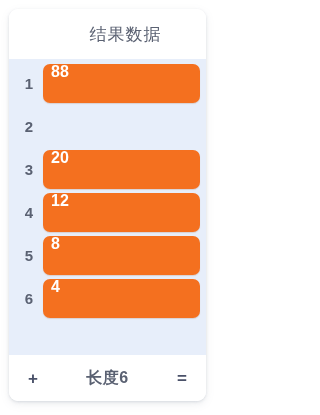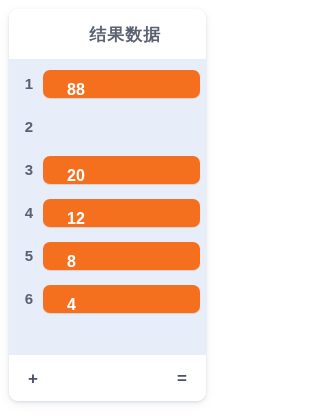--- a/index.html
+++ b/index.html
@@ -41,21 +41,21 @@
   .card-header {
     height: 50px;
     flex: 0 0 50px;
     display: flex;
     align-items: center;
     justify-content: center;
     background: #ffffff;
   }
   .card-title {
     font-size: 17px;
-    font-weight: 700;
+    font-weight: 400;
     color: #5a6172;
     letter-spacing: 1px;
     line-height: 1;
     padding-left: 36px;
   }
 
   
   .list-panel {
     flex: 1 1 auto;
     background: #e7eefa;
@@ -77,27 +77,27 @@
     width: 28px;
     flex: 0 0 28px;
     text-align: center;
     font-size: 15px;
     font-weight: 700;
     color: #5a6172;
     line-height: 1;
   }
   .row-bar {
     flex: 1 1 auto;
-    height: 28px;
+    height: 39px;
     background: #f4701f;
     border-radius: 7px;
     display: flex;
-    align-items: flex-end;
+    align-items: flex-start;
     box-sizing: border-box;
-    padding-left: 24px;
+    padding-left: 8px;
     box-shadow: 0 1px 1px rgba(150,80,30,0.18);
   }
   .row-value {
     font-size: 16px;
     font-weight: 700;
     color: #ffffff;
     line-height: 1;
   }
 
   
@@ -180,18 +180,19 @@
         <div class="row-index">6</div>
         <div class="row-bar">
           <span class="row-value">4</span>
         </div>
       </div>
 
     </div>
 
     <div class="card-footer">
       <div class="footer-btn">+</div>
+      <div class="footer-label">长度6</div>
       <div class="footer-btn">=</div>
     </div>
 
   </div>
 
 </div>
 
 </body></html>

